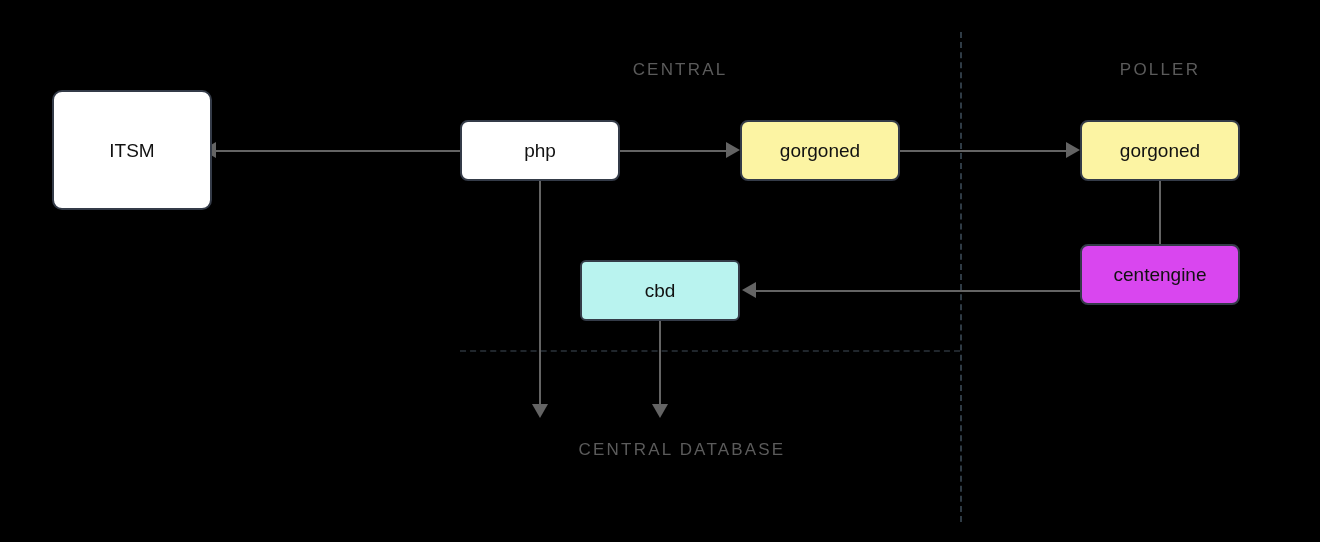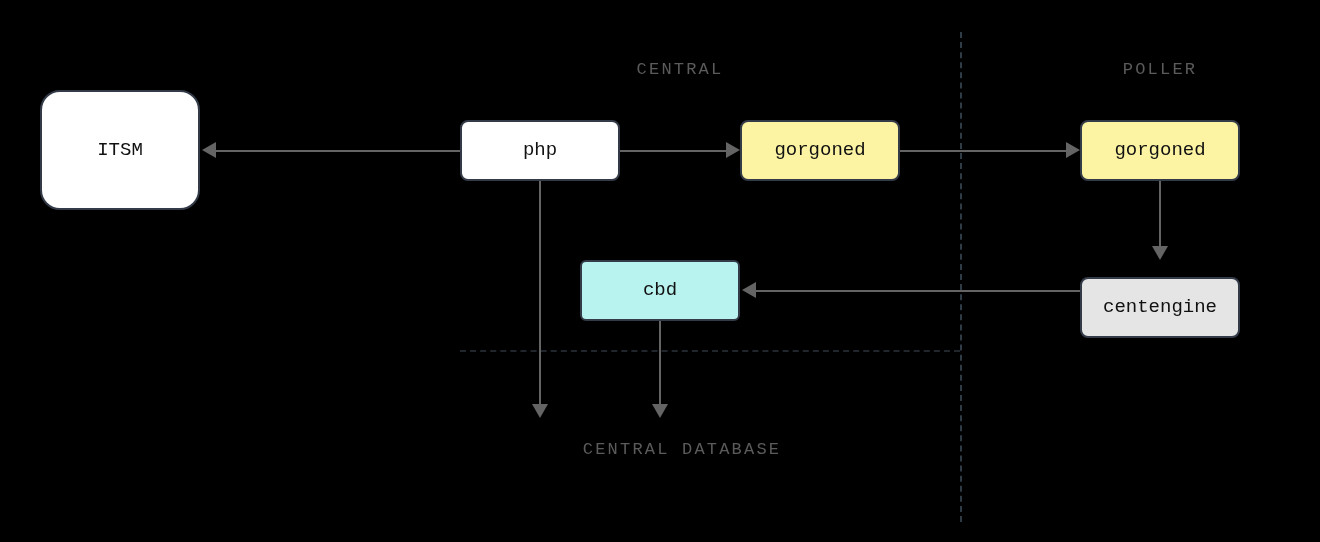--- a/index.html
+++ b/index.html
@@ -5,21 +5,21 @@
   html, body {
     margin: 0;
     padding: 0;
     background: #000000;
   }
   #canvas {
     position: relative;
     width: 1320px;
     height: 542px;
     background: #000000;
-    font-family: Liberation Mono, monospace;
+    font-family: Liberation Sans, sans-serif;
     overflow: hidden;
   }
 
   
   .zone-label {
     position: absolute;
     color: #5b5b5b;
     font-size: 17px;
     letter-spacing: 2.2px;
     font-weight: 400;
@@ -35,21 +35,21 @@
     border-radius: 8px;
     display: flex;
     align-items: center;
     justify-content: center;
     color: #111111;
     font-size: 19px;
     font-weight: 400;
     line-height: 1;
     white-space: nowrap;
   }
-  .node.tall { border-radius: 20px; }
+  .node.tall { border-radius: 10px; margin-left: 12px; }
 
   
   .hline {
     position: absolute;
     height: 2px;
     background: #646464;
   }
   .vline {
     position: absolute;
     width: 2px;
@@ -137,17 +137,17 @@
   </div>
 
   <div class="node" style="left:1080px; top:120px; width:160px; height:61px; background:#fcf4a3;">
     <span>gorgoned</span>
   </div>
 
   <div class="node" style="left:580px; top:260px; width:160px; height:61px; background:#b9f3ef;border-radius:6px;">
     <span>cbd</span>
   </div>
 
-  <div class="node" style="left:1080px; top:277px; width:160px; height:61px; background:#e5e5e5;">
+  <div class="node" style="left:1080px; top:244px; width:160px; height:61px; background:#d946ef;">
     <span>centengine</span>
   </div>
 
 </div>
 
 </body></html>

